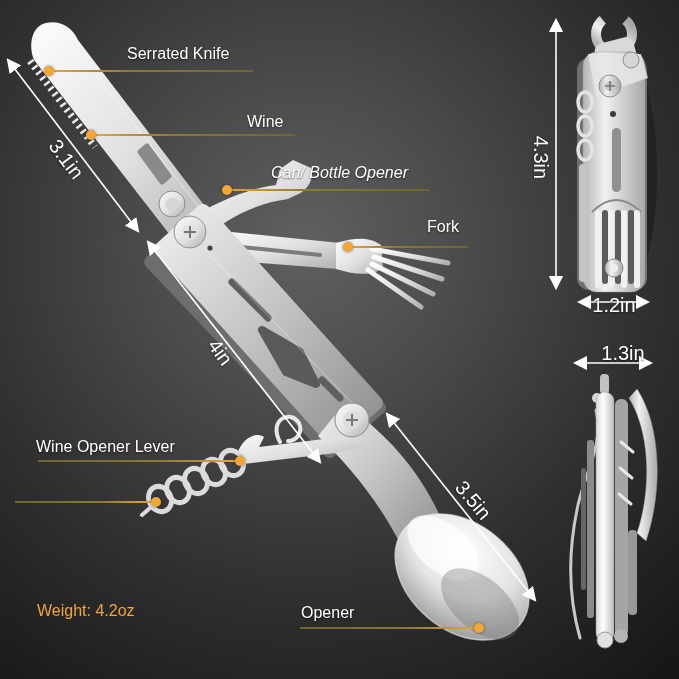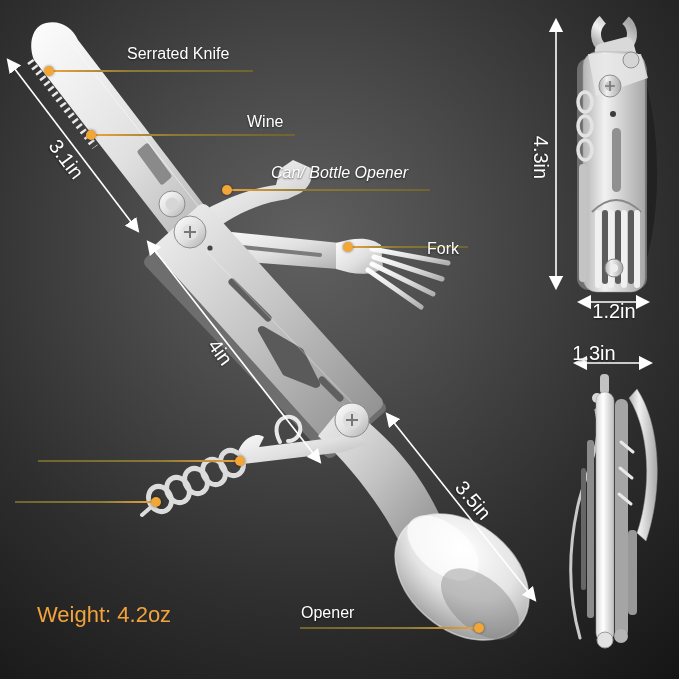--- a/index.html
+++ b/index.html
@@ -14,21 +14,21 @@
     white-space:nowrap;text-shadow:0 1px 2px rgba(0,0,0,.6);
   }
   .lead{position:absolute;height:2px;}
   .lead.to-left{background:linear-gradient(90deg,#f0a53c 0%, #8a7a36 40%, #6f6430 100%);}
   .lead.to-right{background:linear-gradient(90deg,#6f6430 0%, #8a7a36 60%, #f0a53c 100%);}
   .dot{position:absolute;width:10px;height:10px;border-radius:50%;background:#f2a636;box-shadow:0 0 3px rgba(0,0,0,.5);}
   .dim{
     position:absolute;color:#fff;font-size:20px;text-align:center;
     white-space:nowrap;text-shadow:0 1px 2px rgba(0,0,0,.6);
   }
-  .weight{position:absolute;color:#f2a33b;font-size:22px;white-space:nowrap;}
+  .weight{position:absolute;color:#f2a33b;font-size:16px;white-space:nowrap;}
 </style>
 </head>
 <body>
 
 <div id="stage">
 
   <svg width="679" height="679" viewBox="0 0 679 679">
     <defs>
       <linearGradient id="mBlade" x1="0" y1="0" x2="1" y2="1">
         <stop offset="0" stop-color="#fdfdfd"></stop>
@@ -194,34 +194,35 @@
   <div class="lead to-left" style="left:91px;top:134px;width:204px;"></div>
   <div class="dot" style="left:86px;top:130px;"></div>
   <div class="label" style="left:247px;top:113px;">Wine</div>
 
   <div class="lead to-left" style="left:227px;top:189px;width:203px;"></div>
   <div class="dot" style="left:222px;top:185px;"></div>
   <div class="label" style="left:271px;top:164px;font-style:italic;">Can/ Bottle Opener</div>
 
   <div class="lead to-left" style="left:348px;top:246px;width:120px;"></div>
   <div class="dot" style="left:343px;top:242px;"></div>
-  <div class="label" style="left:427px;top:240px;">Fork</div>
+  <div class="label" style="left:427px;top:218px;">Fork</div>
 
   <div class="lead to-right" style="left:38px;top:460px;width:202px;"></div>
   <div class="dot" style="left:235px;top:456px;"></div>
+  <div class="label" style="left:36px;top:438px;">Wine Opener Lever</div>
 
   <div class="lead to-right" style="left:15px;top:501px;width:141px;"></div>
   <div class="dot" style="left:151px;top:497px;"></div>
 
   <div class="lead to-right" style="left:300px;top:627px;width:179px;"></div>
   <div class="dot" style="left:474px;top:623px;"></div>
   <div class="label" style="left:301px;top:604px;">Opener</div>
 
   <div class="dim" style="left:38px;top:148px;width:56px;transform:rotate(53deg);">3.1in</div>
   <div class="dim" style="left:198px;top:341px;width:44px;transform:rotate(54deg);">4in</div>
   <div class="dim" style="left:444px;top:489px;width:58px;transform:rotate(50deg);">3.5in</div>
   <div class="dim" style="left:512px;top:146px;width:56px;transform:rotate(90deg);">4.3in</div>
-  <div class="dim" style="left:588px;top:300px;width:52px;text-align:center;">1.2in</div>
-  <div class="dim" style="left:568px;top:342px;width:52px;">1.3in</div>
+  <div class="dim" style="left:588px;top:294px;width:52px;text-align:center;">1.2in</div>
+  <div class="dim" style="left:597px;top:342px;width:52px;">1.3in</div>
 
   <div class="weight" style="left:37px;top:602px;">Weight: 4.2oz</div>
 
 </div>
 
 </body></html>

